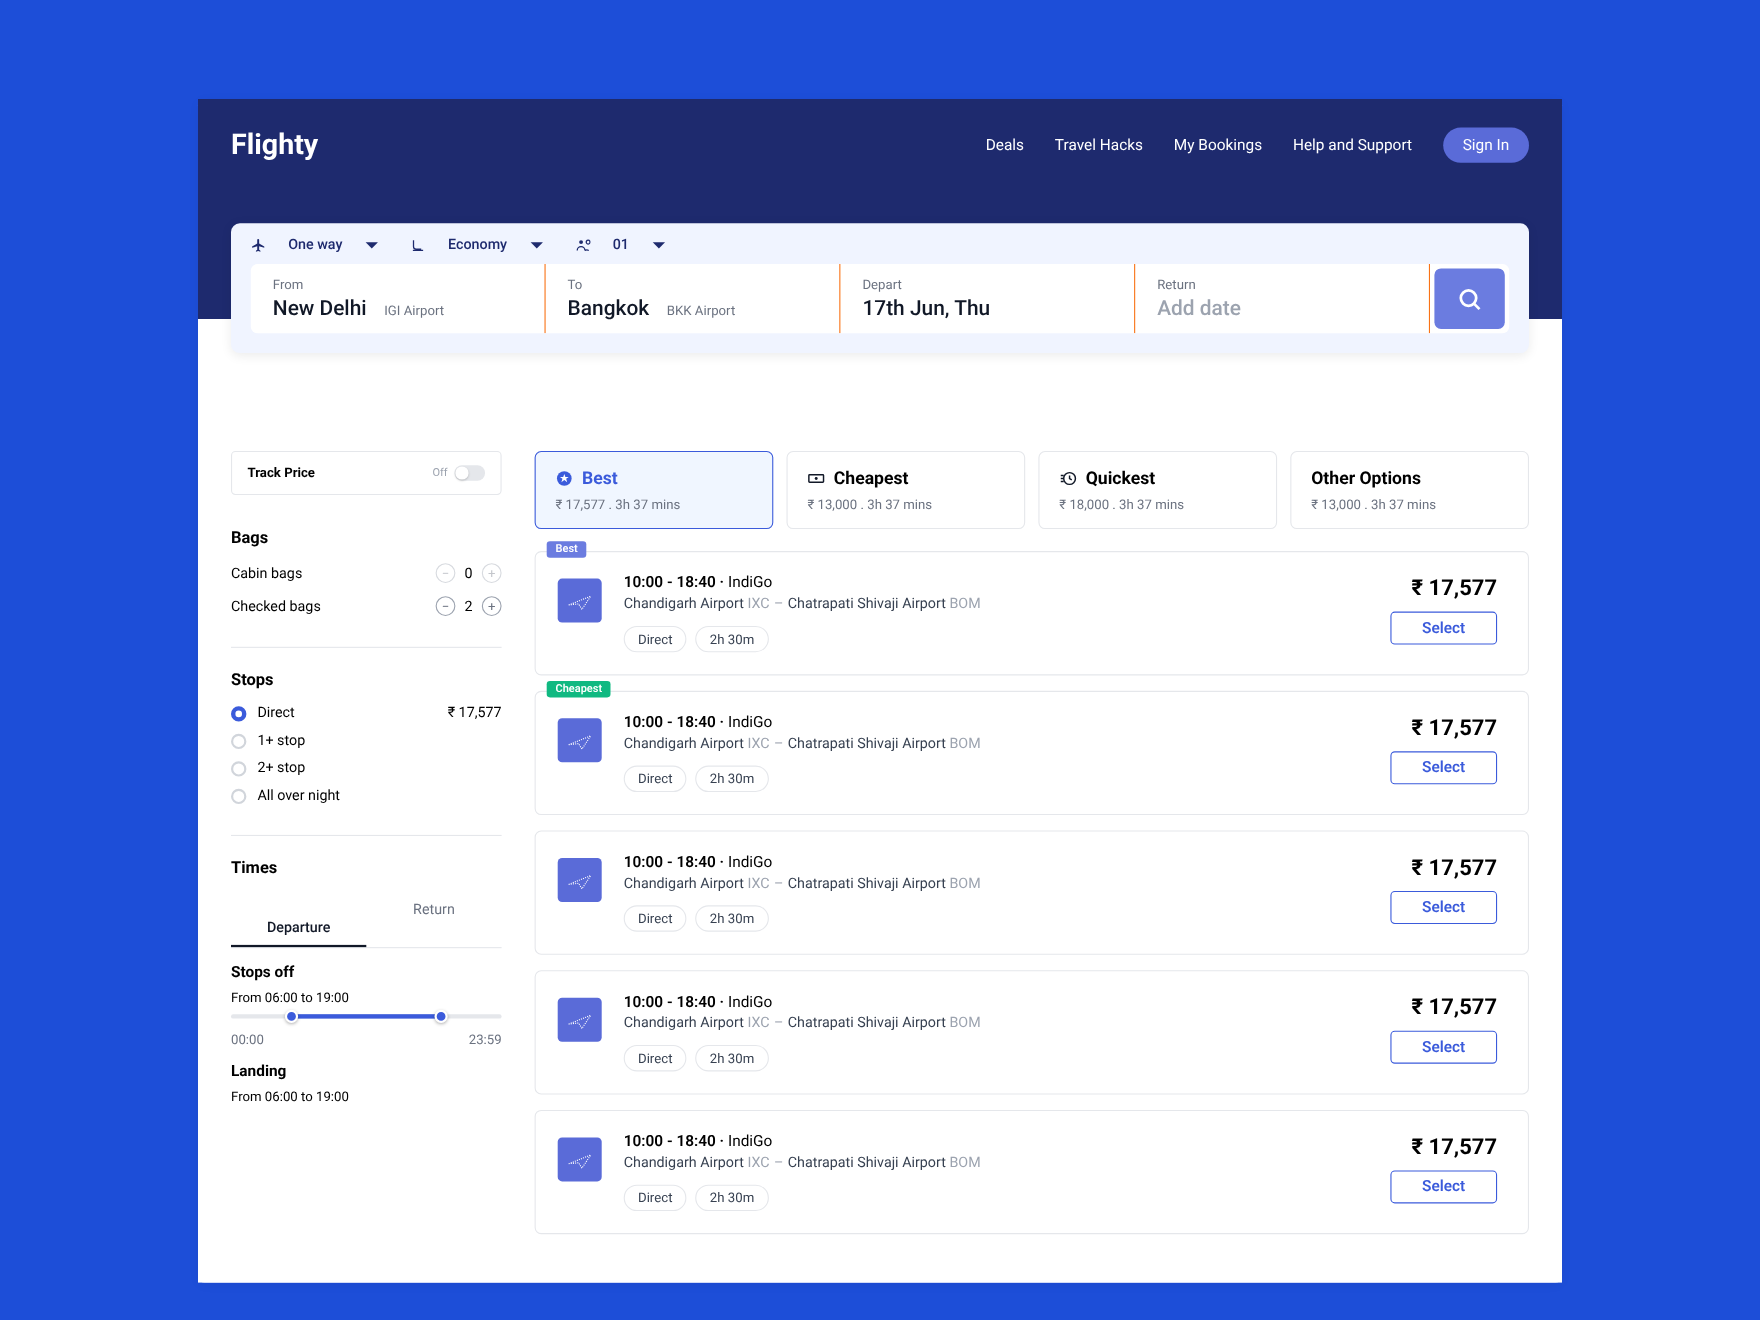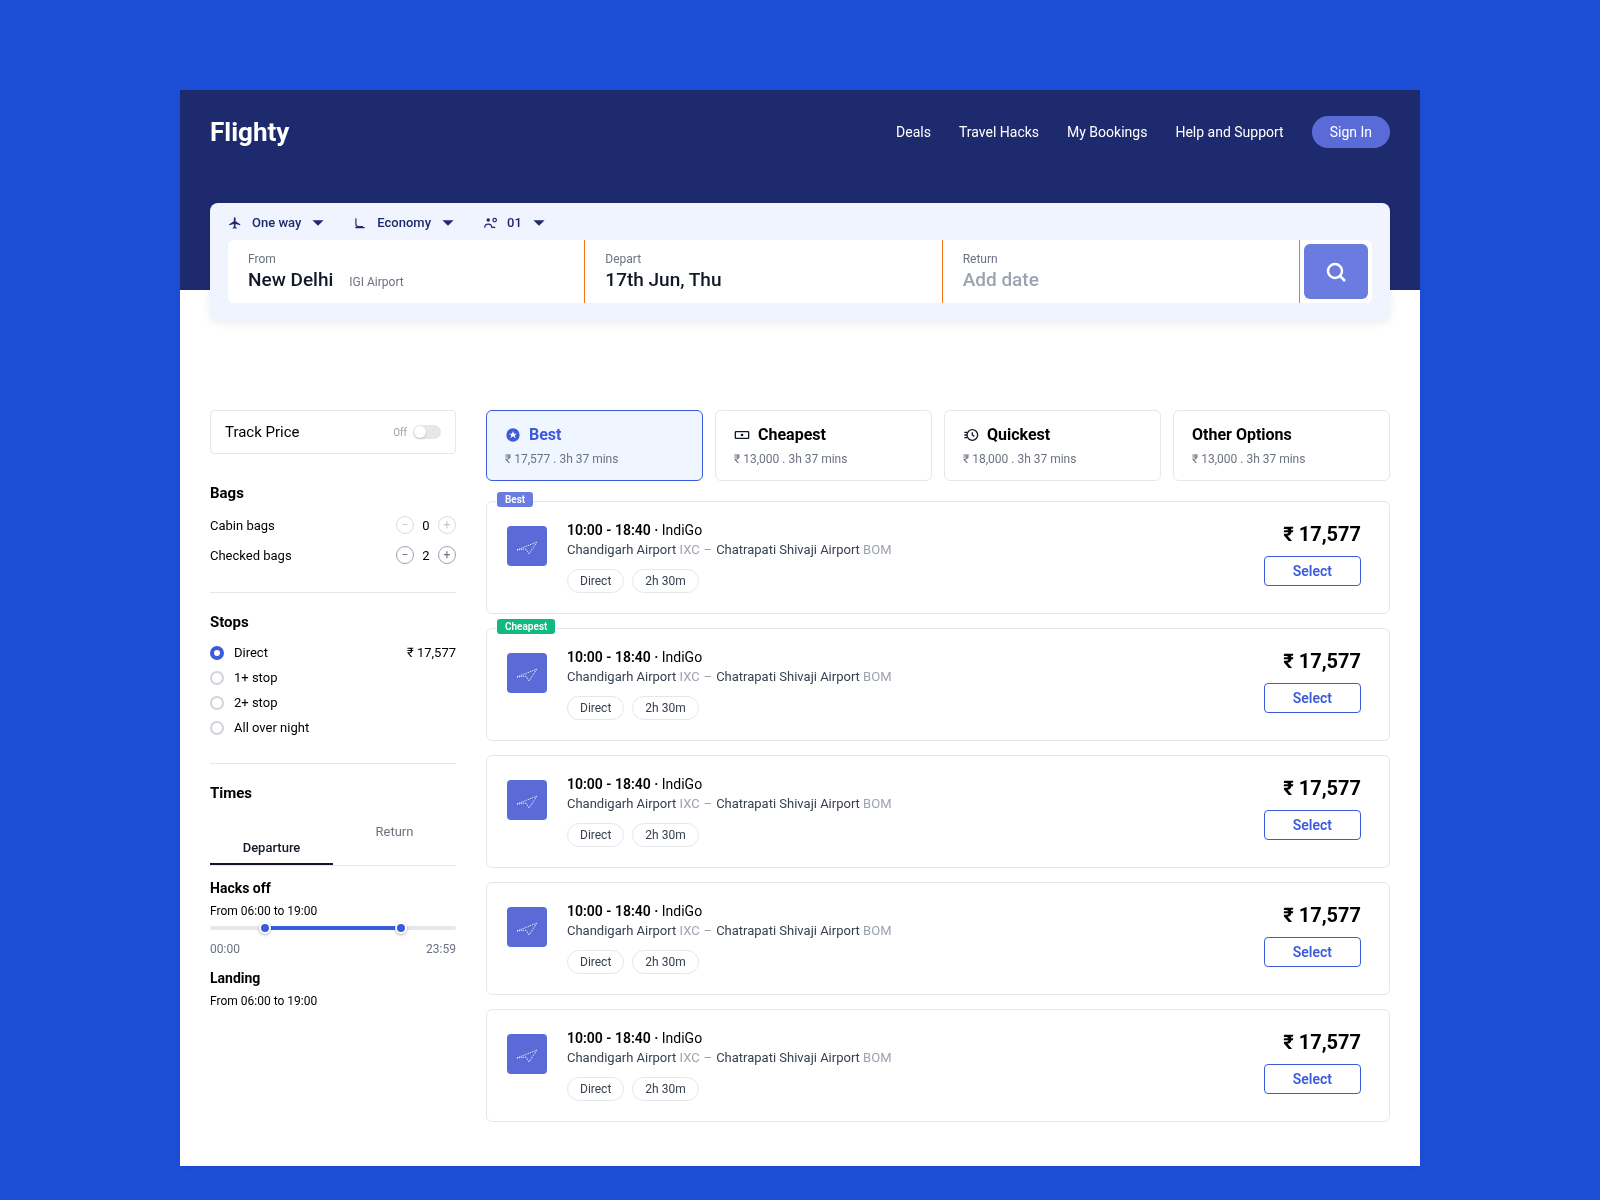--- a/index.html
+++ b/index.html
@@ -7,36 +7,36 @@
 .page { width: 1600px; height: 1200px; background: #1d4ed8; padding: 90px 180px 0 180px; position: relative; }
 .app { background: #fff; border-radius: 6px; overflow: visible; box-shadow: 0 2px 10px rgba(0,0,0,0.05); position: relative; }
 .topbar { background: #1e2a6e; height: 200px; padding: 0 30px; position: relative; }
 .topbar-row { display: flex; align-items: center; justify-content: space-between; padding-top: 26px; }
 .brand { color: #fff; font-size: 26px; font-weight: 700; }
 .nav { display: flex; align-items: center; gap: 28px; }
 .nav a { color: #fff; font-size: 14px; text-decoration: none; }
 .signin { background: #5a6bd8; color: #fff; font-size: 14px; padding: 8px 18px; border-radius: 18px; border: none; cursor: pointer; }
 .searchcard { position: absolute; left: 30px; right: 30px; top: 113px; background: #f0f4ff; border-radius: 8px; padding: 12px 18px 18px 18px; box-shadow: 0 2px 10px rgba(0,0,0,0.08); }
 .searchopts { display: flex; gap: 28px; align-items: center; margin-bottom: 10px; }
-.opt { display: flex; align-items: center; gap: 10px; color: #1e2a6e; font-size: 13px; font-weight: 500; cursor: pointer; }
+.opt { display: flex; align-items: center; gap: 20px; color: #1e2a6e; font-size: 13px; font-weight: 500; cursor: pointer; }
 .opt svg { width: 14px; height: 14px; }
 .chev { width: 10px; height: 10px; }
 .searchrow { display: flex; background: #fff; border-radius: 6px; overflow: hidden; }
 .field { flex: 1; padding: 12px 20px; border-right: 1px solid #f97316; }
 .field:last-of-type { border-right: none; }
 .field .label { font-size: 12px; color: #6b7280; margin-bottom: 2px; }
 .field .value { font-size: 19px; color: #111827; font-weight: 500; }
 .field .sub { font-size: 12px; color: #6b7280; margin-left: 16px; text-align: center; }
 .field .placeholder { color: #9ca3af; }
 .searchbtn { width: 64px; background: #6b7ce0; display: flex; align-items: center; justify-content: center; cursor: pointer; border-radius: 6px; margin: 4px; }
 .searchbtn svg { width: 24px; height: 24px; stroke: #fff; }
 .content { display: flex; padding: 120px 30px 30px 30px; gap: 30px; background: #fff; }
 .sidebar { width: 246px; flex-shrink: 0; }
 .trackprice { border: 1px solid #e5e7eb; border-radius: 4px; padding: 12px 14px; display: flex; justify-content: space-between; align-items: center; margin-bottom: 30px; }
-.trackprice .title { font-size: 15px; font-weight: 400; }
+.trackprice .title { font-size: 12px; font-weight: 700; }
 .toggle { display: flex; align-items: center; gap: 6px; }
 .toggle .t { font-size: 10px; color: #9ca3af; }
 .toggle .switch { width: 28px; height: 14px; background: #e5e7eb; border-radius: 10px; position: relative; }
 .toggle .switch::after { content: ''; width: 12px; height: 12px; background: #fff; border-radius: 50%; position: absolute; left: 1px; top: 1px; box-shadow: 0 1px 2px rgba(0,0,0,0.2); }
 .filtersec { margin-bottom: 28px; }
 .filtersec h3 { font-size: 15px; font-weight: 700; margin-bottom: 14px; }
 .bagrow { display: flex; justify-content: space-between; align-items: center; margin-bottom: 12px; font-size: 13px; }
 .stepper { display: flex; align-items: center; gap: 6px; }
 .stepper .btn { width: 18px; height: 18px; border: 1px solid #9ca3af; border-radius: 50%; display: flex; align-items: center; justify-content: center; font-size: 12px; cursor: pointer; color: #6b7280; }
 .stepper .btn.disabled { opacity: 0.4; }
@@ -129,20 +129,24 @@
                 <path d="M1 3l4 4 4-4z"></path>
               </svg>
       </div>
     </div>
     <div class="searchrow">
       <div class="field">
         <div class="label">From</div>
         <span class="value">New Delhi</span><span class="sub">IGI Airport</span>
       </div>
       <div class="field">
+        <div class="label">To</div>
+        <span class="value">Bangkok</span><span class="sub">BKK Airport</span>
+      </div>
+      <div class="field">
         <div class="label">Depart</div>
         <span class="value">17th Jun, Thu</span>
       </div>
       <div class="field">
         <div class="label">Return</div>
         <span class="value placeholder">Add date</span>
       </div>
       <div class="searchbtn">
         <svg viewBox="0 0 24 24" fill="none" stroke-width="2.5">
                 <circle cx="11" cy="11" r="7"></circle>
@@ -205,21 +209,21 @@
             </div>
   </div>
   <div class="divider"></div>
 
   <div class="filtersec timesec">
     <h3>Times</h3>
     <div class="tabs">
       <div class="tab active">Departure</div>
       <div class="tab">Return</div>
     </div>
-    <h4>Hacks off</h4>
+    <h4>Stops off</h4>
     <div class="rangetext">From  06:00 to 19:00</div>
     <div class="slider">
       <div class="track"></div>
       <div class="handle h1"></div>
       <div class="handle h2"></div>
     </div>
     <div class="timelabels">
               <span>00:00</span>
               <span>23:59</span>
             </div>

